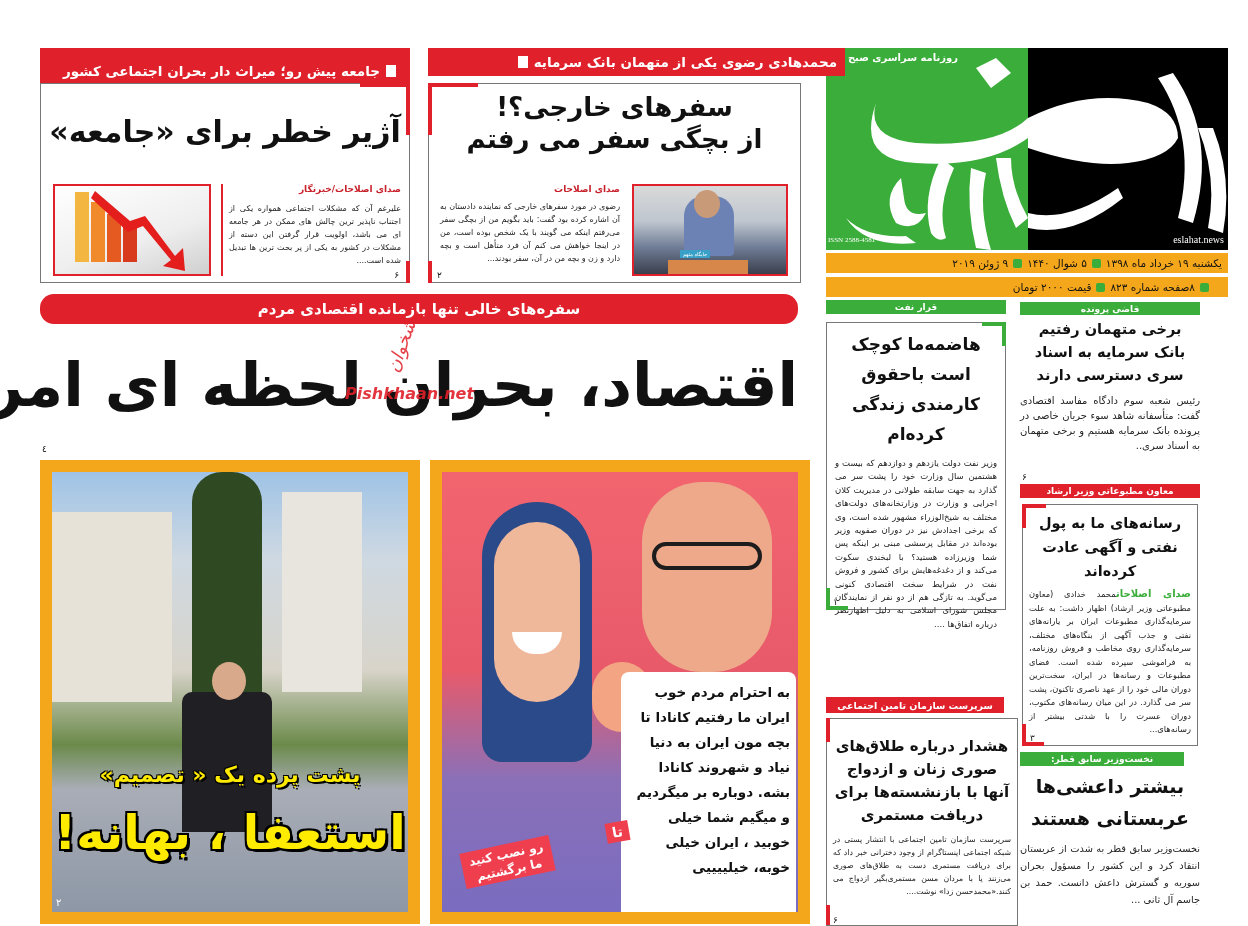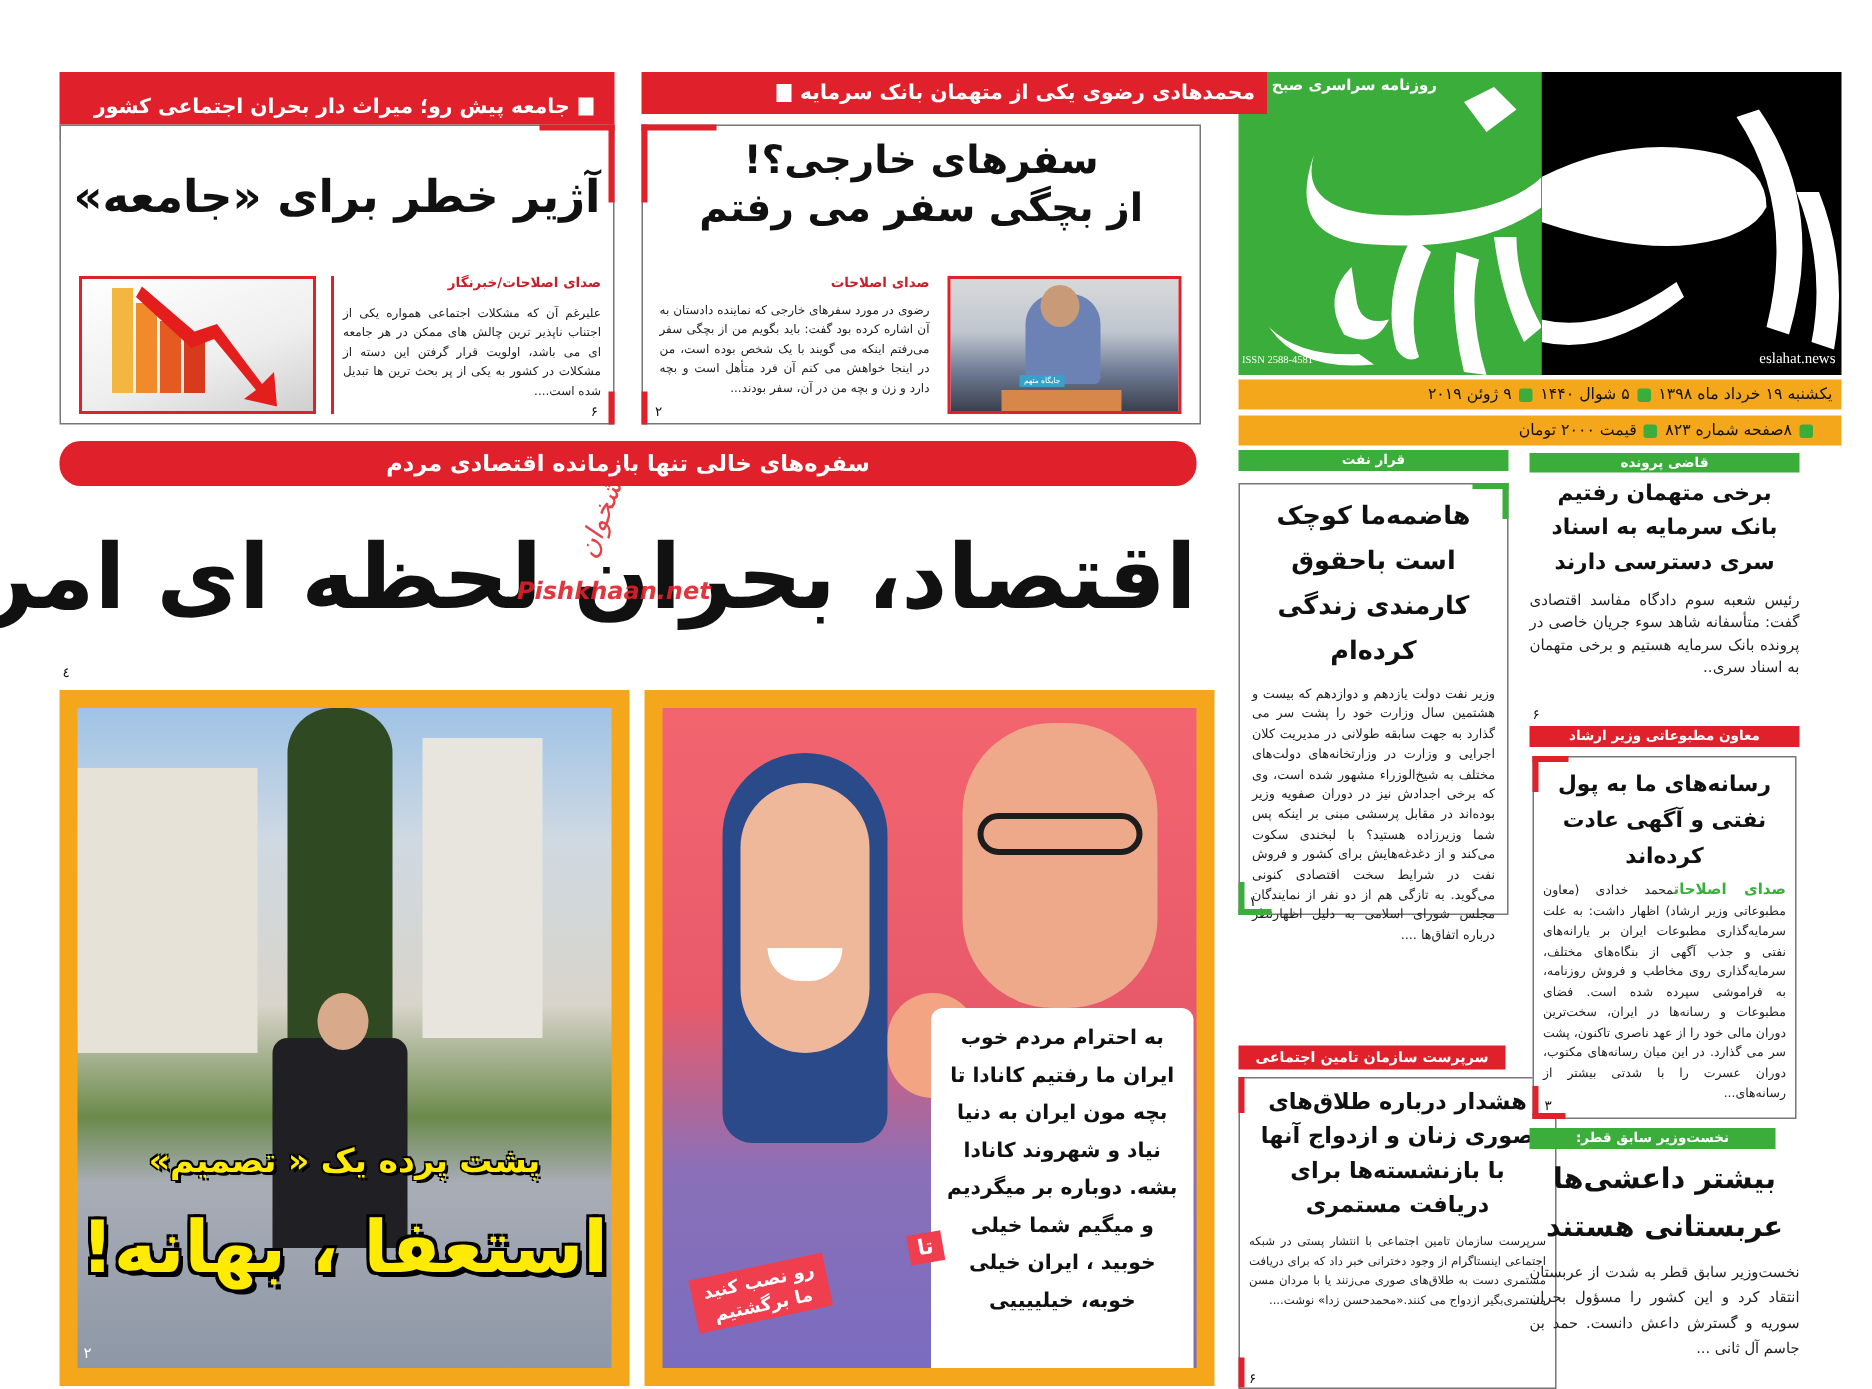--- a/index.html
+++ b/index.html
@@ -121,41 +121,41 @@
 </div>
 
 <div class="abs orange" style="left:430px;top:460px;width:380px;height:464px;padding:12px">
   <div style="position:relative;width:100%;height:100%;overflow:hidden;background:linear-gradient(180deg,#f2656f 0%,#e85a6a 45%,#8a70b8 70%,#7a6cc0 100%)">
     <div class="abs" style="left:40px;top:30px;width:110px;height:260px;background:#2b4a8a;border-radius:55px 55px 20px 20px"></div>
     <div class="abs" style="left:52px;top:50px;width:86px;height:180px;background:#f0b89a;border-radius:43px"></div>
     <div class="abs" style="left:70px;top:160px;width:50px;height:22px;background:#fff;border-radius:0 0 25px 25px"></div>
     <div class="abs" style="left:200px;top:10px;width:130px;height:190px;background:#eda98a;border-radius:60px"></div>
     <div class="abs" style="left:210px;top:70px;width:110px;height:28px;border:4px solid #1d1d1d;border-radius:14px"></div>
     <div class="abs" style="left:150px;top:190px;width:60px;height:70px;background:#f3a583;border-radius:30px"></div>
-    <div class="abs" style="right:2px;top:200px;width:175px;height:252px;background:#fff;border-radius:8px;padding:8px 6px;font-size:13.5px;line-height:25px;font-weight:bold;text-align:center;color:#111">به احترام مردم خوب ایران ما رفتیم کانادا تا بچه مون ایران به دنیا نیاد و شهروند کانادا بشه. دوباره بر میگردیم و میگیم شما خیلی خوبید ، ایران خیلی خوبه، خیلییییی</div>
+    <div class="abs" style="right:2px;top:200px;width:175px;height:252px;background:#fff;border-radius:8px;padding:8px 6px;font-size:13.5px;line-height:25px;font-weight:bold;color:#111">به احترام مردم خوب ایران ما رفتیم کانادا تا بچه مون ایران به دنیا نیاد و شهروند کانادا بشه. دوباره بر میگردیم و میگیم شما خیلی خوبید ، ایران خیلی خوبه، خیلییییی</div>
     <div class="abs" style="left:164px;top:350px;background:#ef3f4f;color:#fff;font-size:14px;font-weight:bold;padding:2px 6px;transform:rotate(-10deg)">تا</div>
     <div class="abs" style="left:20px;top:372px;background:#ef3f4f;color:#fff;font-size:12px;font-weight:bold;padding:2px 8px;transform:rotate(-12deg);text-align:center;line-height:16px">
       <div>رو نصب کنید</div>
       <div>ما برگشتیم</div>
     </div>
   </div>
 </div>
 
 <div class="abs greenbar" style="left:826px;top:300px;width:180px;height:14px;font-size:9px">قرار نفت</div>
 <div class="abs box" style="left:826px;top:322px;width:180px;height:288px;padding:6px 8px">
   <div class="corner-g" style="right:-1px;top:-1px;width:4px;height:24px"></div>
   <div class="corner-g" style="right:-1px;top:-1px;width:24px;height:4px"></div>
   <div class="hl" style="font-size:17px;line-height:30px;padding:0 10px">هاضمه‌ما کوچک است باحقوق کارمندی زندگی کرده‌ام</div>
   <div class="body-text" style="margin-top:8px;font-size:8.5px;line-height:13.4px">وزیر نفت دولت یازدهم و دوازدهم که بیست و هشتمین سال وزارت خود را پشت سر می گذارد به جهت سابقه طولانی در مدیریت کلان اجرایی و وزارت در وزارتخانه‌های دولت‌های مختلف به شیخ‌الوزراء مشهور شده است، وی که برخی اجدادش نیز در دوران صفویه وزیر بوده‌اند در مقابل پرسشی مبنی بر اینکه پس شما وزیرزاده هستید؟ با لبخندی سکوت می‌کند و از دغدغه‌هایش برای کشور و فروش نفت در شرایط سخت اقتصادی کنونی می‌گوید. به تازگی هم از دو نفر از نمایندگان مجلس شورای اسلامی به دلیل اظهارنظر درباره اتفاق‌ها ....</div>
   <div class="corner-g" style="left:-1px;bottom:-1px;width:4px;height:22px"></div>
   <div class="corner-g" style="left:-1px;bottom:-1px;width:22px;height:4px"></div>
   <div class="pg" style="left:6px;bottom:2px">۱</div>
 </div>
 <div class="abs redbar" style="left:826px;top:697px;width:178px;height:16px;font-size:9.5px">سرپرست سازمان تامین اجتماعی</div>
-<div class="abs box" style="left:826px;top:718px;width:212px;height:208px;padding:4px 6px">
+<div class="abs box" style="left:826px;top:718px;width:192px;height:208px;padding:16px 6px">
   <div class="corner-r" style="left:-1px;top:-1px;width:4px;height:24px"></div>
   <div class="hl" style="font-size:15px;line-height:23px">هشدار درباره طلاق‌های صوری زنان و ازدواج آنها با بازنشسته‌ها برای دریافت مستمری</div>
   <div class="body-text" style="margin-top:6px;font-size:7.8px;line-height:13px">سرپرست سازمان تامین اجتماعی با انتشار پستی در شبکه اجتماعی اینستاگرام از وجود دخترانی خبر داد که برای دریافت مستمری دست به طلاق‌های صوری می‌زنند یا با مردان مسن مستمری‌بگیر ازدواج می کنند.«محمدحسن زدا» نوشت....</div>
   <div class="corner-r" style="left:-1px;bottom:0;width:4px;height:20px"></div>
   <div class="pg" style="left:6px;bottom:0">۶</div>
 </div>
 
 <div class="abs greenbar" style="left:1020px;top:302px;width:180px;height:13px;font-size:9px">قاضی پرونده</div>
 <div class="abs" style="left:1020px;top:318px;width:180px;height:164px">
   <div class="hl" style="font-size:14.5px;line-height:23px;padding:0 4px">برخی متهمان رفتیم بانک سرمایه به اسناد سری دسترسی دارند</div>

